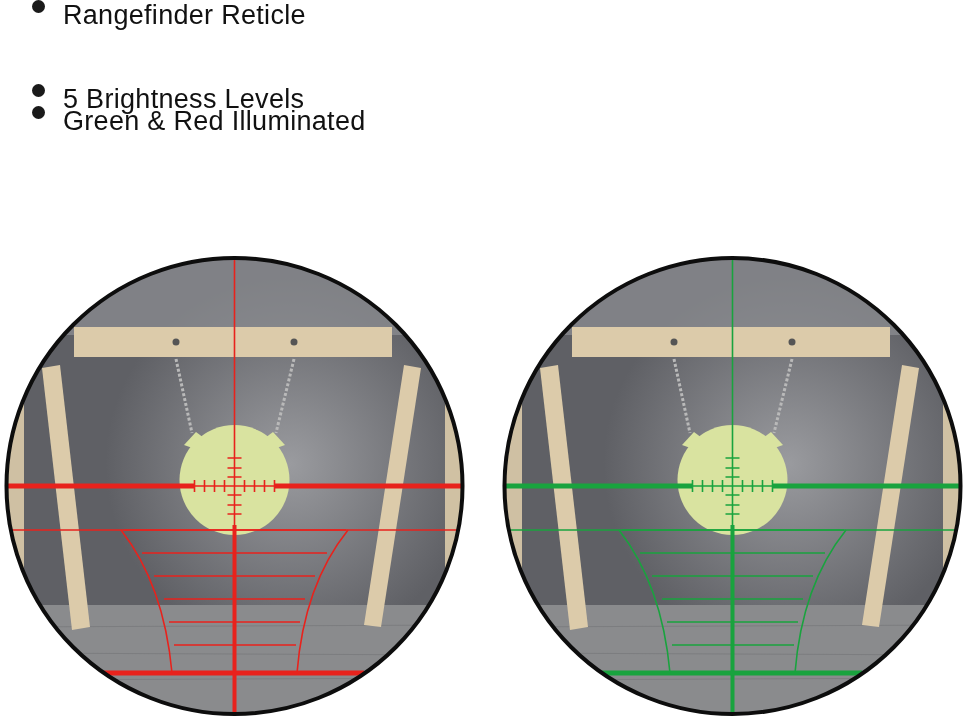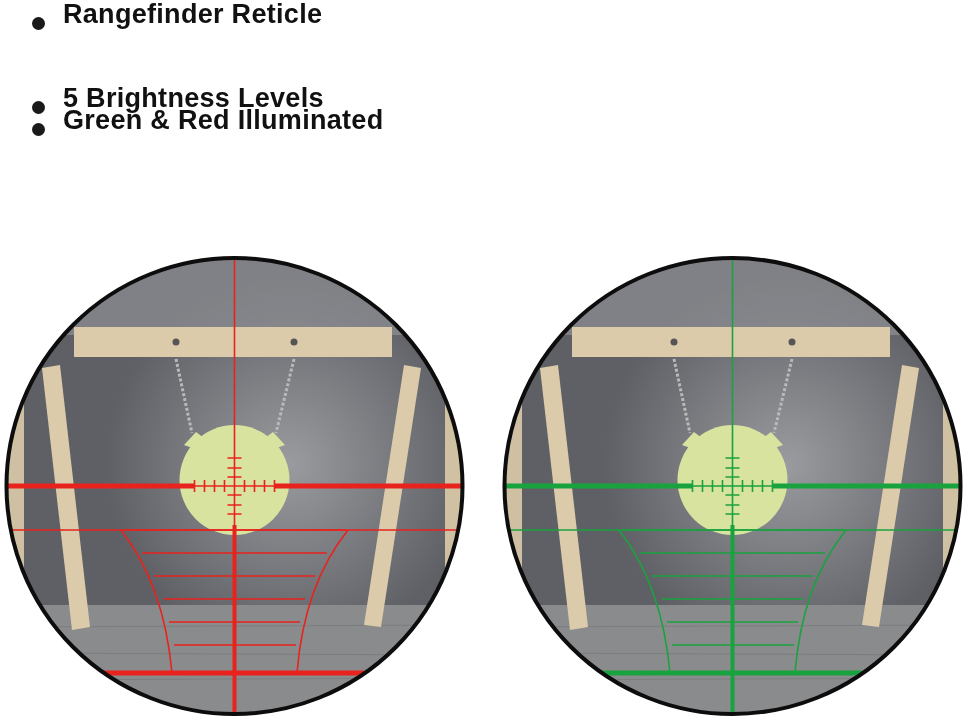--- a/index.html
+++ b/index.html
@@ -1,18 +1,18 @@
 <!DOCTYPE html>
 <html><head>
 <meta charset="utf-8">
 <style>
   html, body { margin: 0; padding: 0; background: #ffffff; }
   body { width: 966px; height: 719px; position: relative; overflow: hidden; font-family: "Liberation Sans", sans-serif; }
   .features { position: absolute; left: 0; top: 0; }
-  .feature { position: absolute; left: 32px; display: flex; align-items: flex-end; white-space: nowrap; font-weight: bold; }
+  .feature { position: absolute; left: 32px; display: flex; align-items: flex-start; white-space: nowrap; }
   .bullet { width: 13px; height: 13px; border-radius: 50%; background: #1a1a1a; display: inline-block; margin-right: 18px; }
   .feature-text { font-size: 27px; color: #111; letter-spacing: 0.3px; }
   .scope { position: absolute; }
   .scope svg { display: block; }
 </style>
 </head>
 <body>
 
 <div class="features">
   <div class="feature" style="top:0px;height:30px;">

